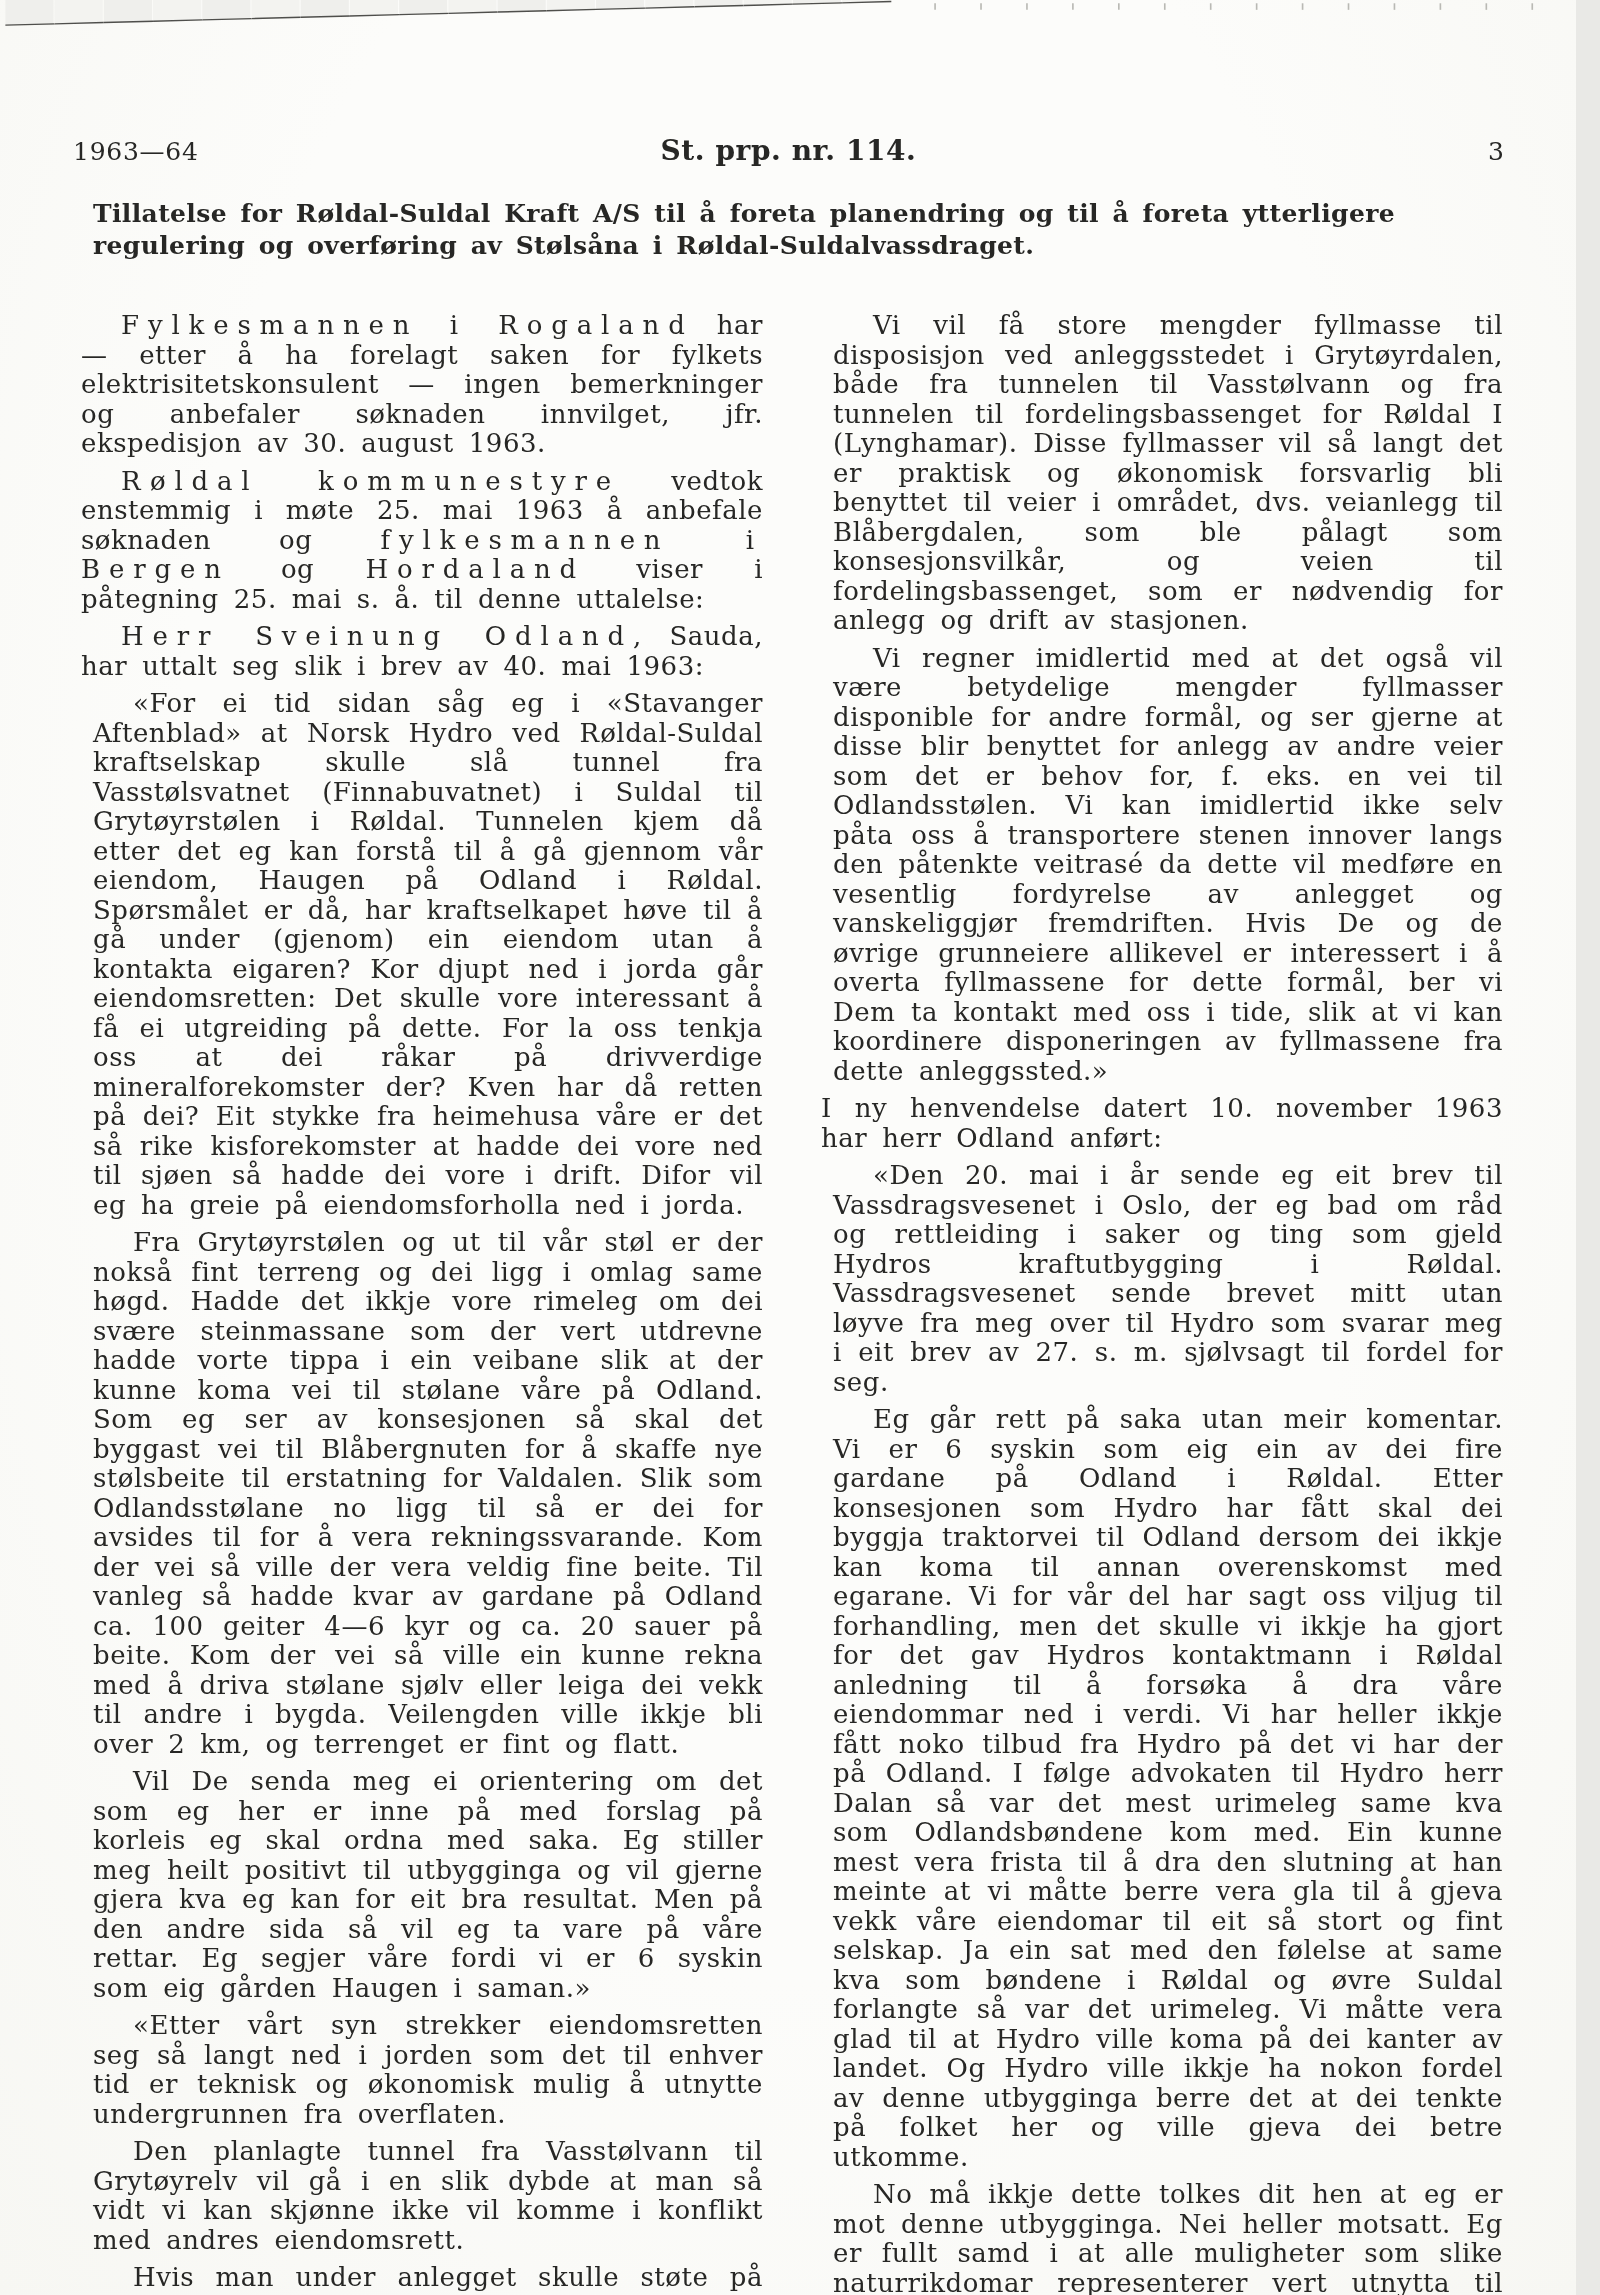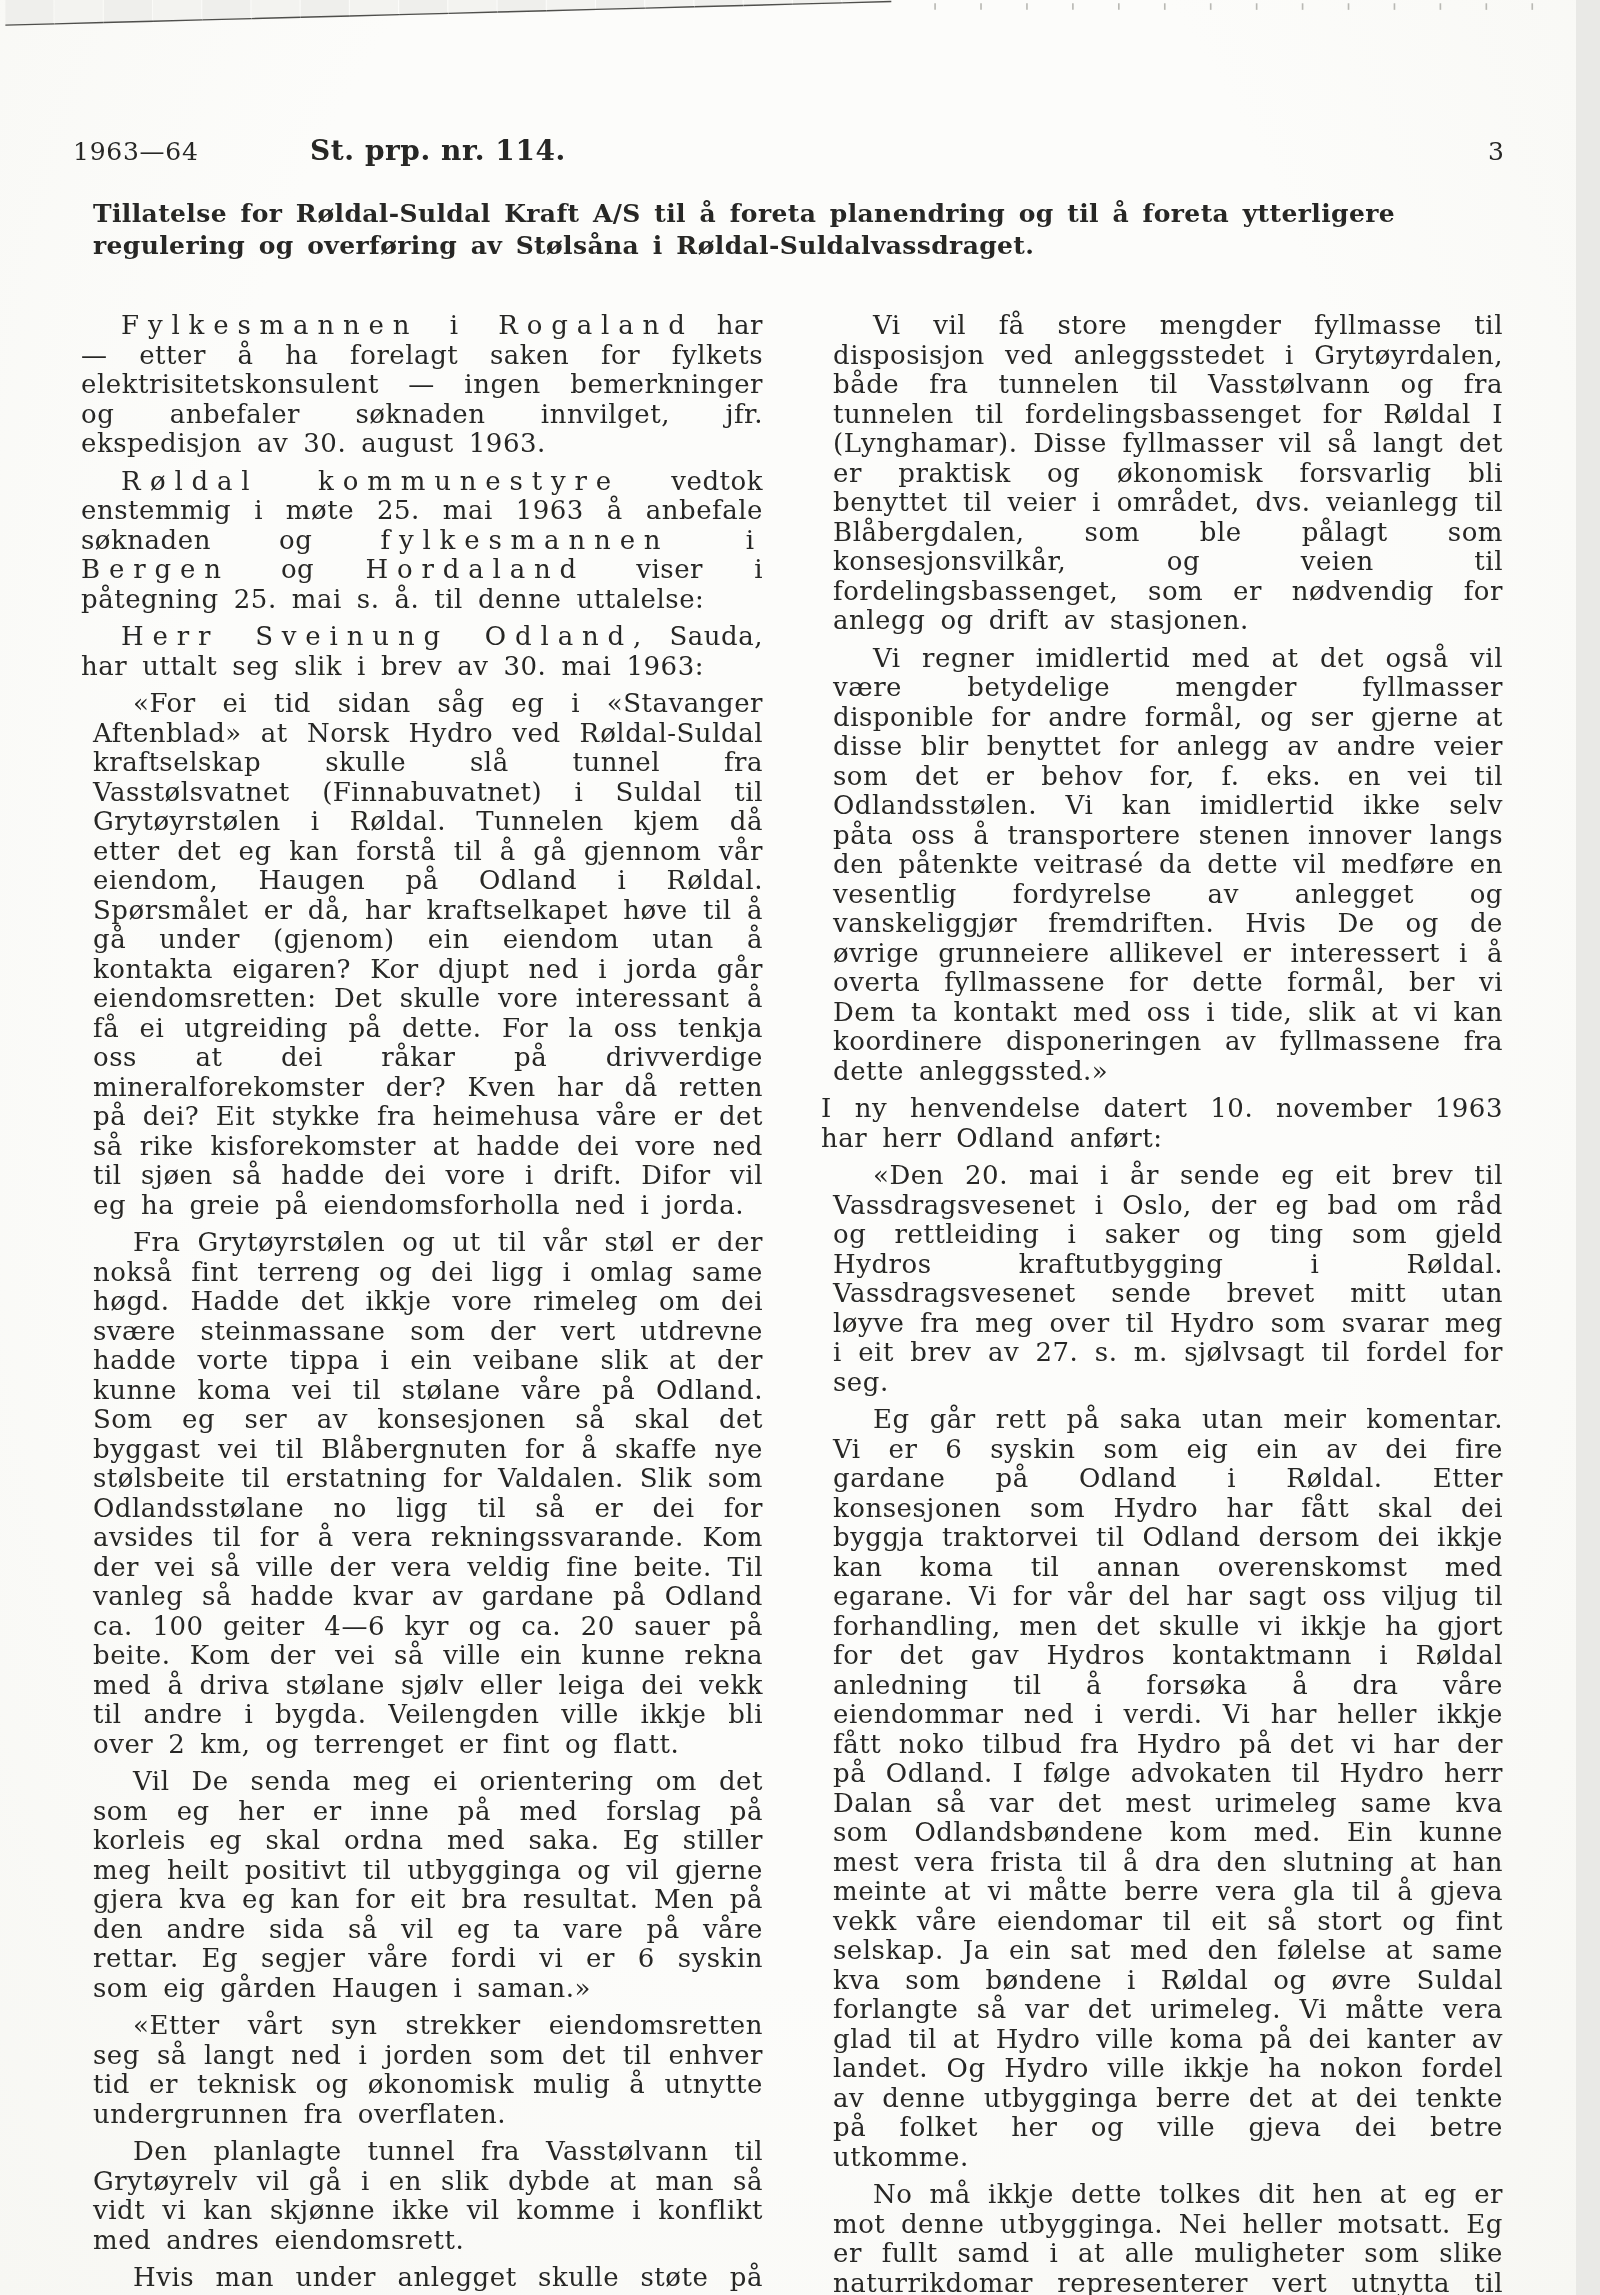--- a/index.html
+++ b/index.html
@@ -7,21 +7,21 @@
     position:relative; width:1576px; height:2295px; overflow:hidden;
     background: radial-gradient(ellipse at 50% 38%, #fcfcfa 55%, #f7f7f3 100%);
     font-family:"DejaVu Serif","Liberation Serif",serif; color:#272725;
   }
   .scan-artifacts { position:absolute; top:0; left:0; width:1600px; height:35px; }
   .header-row {
     display:flex; align-items:baseline;
     padding:0 72px 0 73px; padding-top:134px;
   }
   .session { font-size:25px; width:237px; letter-spacing:0.03em; }
-  .doc-title { flex:1; margin:0; text-align:left; font-size:28px; font-weight:bold; letter-spacing:0.02em; }
+  .doc-title { flex:1; margin:0; text-align:center; font-size:28px; font-weight:bold; letter-spacing:0.02em; }
   .pagenum { width:237px; text-align:right; font-size:25px; }
   .subtitle {
     margin:31px 93px 0 93px; font-weight:bold;
     font-size:25px; line-height:32px; letter-spacing:0.015em; word-spacing:0.18em;
   }
   .body-cols { display:flex; gap:42px; padding:0 65px 0 73px; margin-top:41px; }
   .col { width:710px; }
   p.para {
     margin:8px; text-align:justify; font-size:26px; line-height:29.5px;
     word-spacing:0.24em; letter-spacing:0.02em; hyphens:auto;
@@ -98,21 +98,21 @@
     <h1 class="doc-title">St. prp. nr. 114.</h1>
     <span class="pagenum">3</span>
   </div>
 
   <div class="subtitle">Tillatelse for Røldal-Suldal Kraft A/S til å foreta planendring og til å foreta ytterligere regulering og overføring av Stølsåna i Røldal-Suldalvassdraget.</div>
 
   <div class="body-cols">
     <section class="col" id="col-left">
         <p class="para body indent"><span class="spaced">Fylkesmannen i Rogaland</span><span class="plain"> har — etter å ha forelagt saken for fylkets elektrisitetskonsulent — ingen bemerkninger og anbefaler søknaden innvilget, jfr. ekspedisjon av 30. august 1963.</span></p>
         <p class="para body indent gap-small"><span class="spaced">Røldal kommunestyre</span><span class="plain"> vedtok enstemmig i møte 25. mai 1963 å anbefale søknaden og </span><span class="spaced">fylkesmannen i Bergen</span><span class="plain"> og </span><span class="spaced">Hordaland</span><span class="plain"> viser i påtegning 25. mai s. å. til denne uttalelse:</span></p>
-        <p class="para body indent gap-medium"><span class="spaced">Herr Sveinung Odland</span><span class="plain">, Sauda, har uttalt seg slik i brev av 30. mai 1963:</span></p>
+        <p class="para body indent gap-medium"><span class="spaced">Herr Sveinung Odland</span><span class="plain">, Sauda, har uttalt seg slik i brev av 40. mai 1963:</span></p>
         <p class="para quote indent gap-medium"><span class="plain">«For ei tid sidan såg eg i «Stavanger Aftenblad» at Norsk Hydro ved Røldal-Suldal kraftselskap skulle slå tunnel fra Vasstølsvatnet (Finnabuvatnet) i Suldal til Grytøyrstølen i Røldal. Tunnelen kjem då etter det eg kan forstå til å gå gjennom vår eiendom, Haugen på Odland i Røldal. Spørsmålet er då, har kraftselkapet høve til å gå under (gjenom) ein eiendom utan å kontakta eigaren? Kor djupt ned i jorda går eiendomsretten: Det skulle vore interessant å få ei utgreiding på dette. For la oss tenkja oss at dei råkar på drivverdige mineralforekomster der? Kven har då retten på dei? Eit stykke fra heimehusa våre er det så rike kisforekomster at hadde dei vore ned til sjøen så hadde dei vore i drift. Difor vil eg ha greie på eiendomsforholla ned i jorda.</span></p>
         <p class="para quote indent"><span class="plain">Fra Grytøyrstølen og ut til vår støl er der nokså fint terreng og dei ligg i omlag same høgd. Hadde det ikkje vore rimeleg om dei svære steinmassane som der vert utdrevne hadde vorte tippa i ein veibane slik at der kunne koma vei til stølane våre på Odland. Som eg ser av konsesjonen så skal det byggast vei til Blåbergnuten for å skaffe nye stølsbeite til erstatning for Valdalen. Slik som Odlandsstølane no ligg til så er dei for avsides til for å vera rekningssvarande. Kom der vei så ville der vera veldig fine beite. Til vanleg så hadde kvar av gardane på Odland ca. 100 geiter 4—6 kyr og ca. 20 sauer på beite. Kom der vei så ville ein kunne rekna med å driva stølane sjølv eller leiga dei vekk til andre i bygda. Veilengden ville ikkje bli over 2 km, og terrenget er fint og flatt.</span></p>
         <p class="para quote indent"><span class="plain">Vil De senda meg ei orientering om det som eg her er inne på med forslag på korleis eg skal ordna med saka. Eg stiller meg heilt positivt til utbygginga og vil gjerne gjera kva eg kan for eit bra resultat. Men på den andre sida så vil eg ta vare på våre rettar. Eg segjer våre fordi vi er 6 syskin som eig gården Haugen i saman.»</span></p>
         <p class="para quote indent gap-medium"><span class="plain">«Etter vårt syn strekker eiendomsretten seg så langt ned i jorden som det til enhver tid er teknisk og økonomisk mulig å utnytte undergrunnen fra overflaten.</span></p>
         <p class="para quote indent"><span class="plain">Den planlagte tunnel fra Vasstølvann til Grytøyrelv vil gå i en slik dybde at man så vidt vi kan skjønne ikke vil komme i konflikt med andres eiendomsrett.</span></p>
         <p class="para quote indent"><span class="plain">Hvis man under anlegget skulle støte på mineralforekomster av verdi, vil spørs-</span></p>
       </section>
     <section class="col" id="col-right">
         <p class="para quote indent"><span class="plain">Vi vil få store mengder fyllmasse til disposisjon ved anleggsstedet i Grytøyrdalen, både fra tunnelen til Vasstølvann og fra tunnelen til fordelingsbassenget for Røldal I (Lynghamar). Disse fyllmasser vil så langt det er praktisk og økonomisk forsvarlig bli benyttet til veier i området, dvs. veianlegg til Blåbergdalen, som ble pålagt som konsesjonsvilkår, og veien til fordelingsbassenget, som er nødvendig for anlegg og drift av stasjonen.</span></p>
         <p class="para quote indent"><span class="plain">Vi regner imidlertid med at det også vil være betydelige mengder fyllmasser disponible for andre formål, og ser gjerne at disse blir benyttet for anlegg av andre veier som det er behov for, f. eks. en vei til Odlandsstølen. Vi kan imidlertid ikke selv påta oss å transportere stenen innover langs den påtenkte veitrasé da dette vil medføre en vesentlig fordyrelse av anlegget og vanskeliggjør fremdriften. Hvis De og de øvrige grunneiere allikevel er interessert i å overta fyllmassene for dette formål, ber vi Dem ta kontakt med oss i tide, slik at vi kan koordinere disponeringen av fyllmassene fra dette anleggssted.»</span></p>

